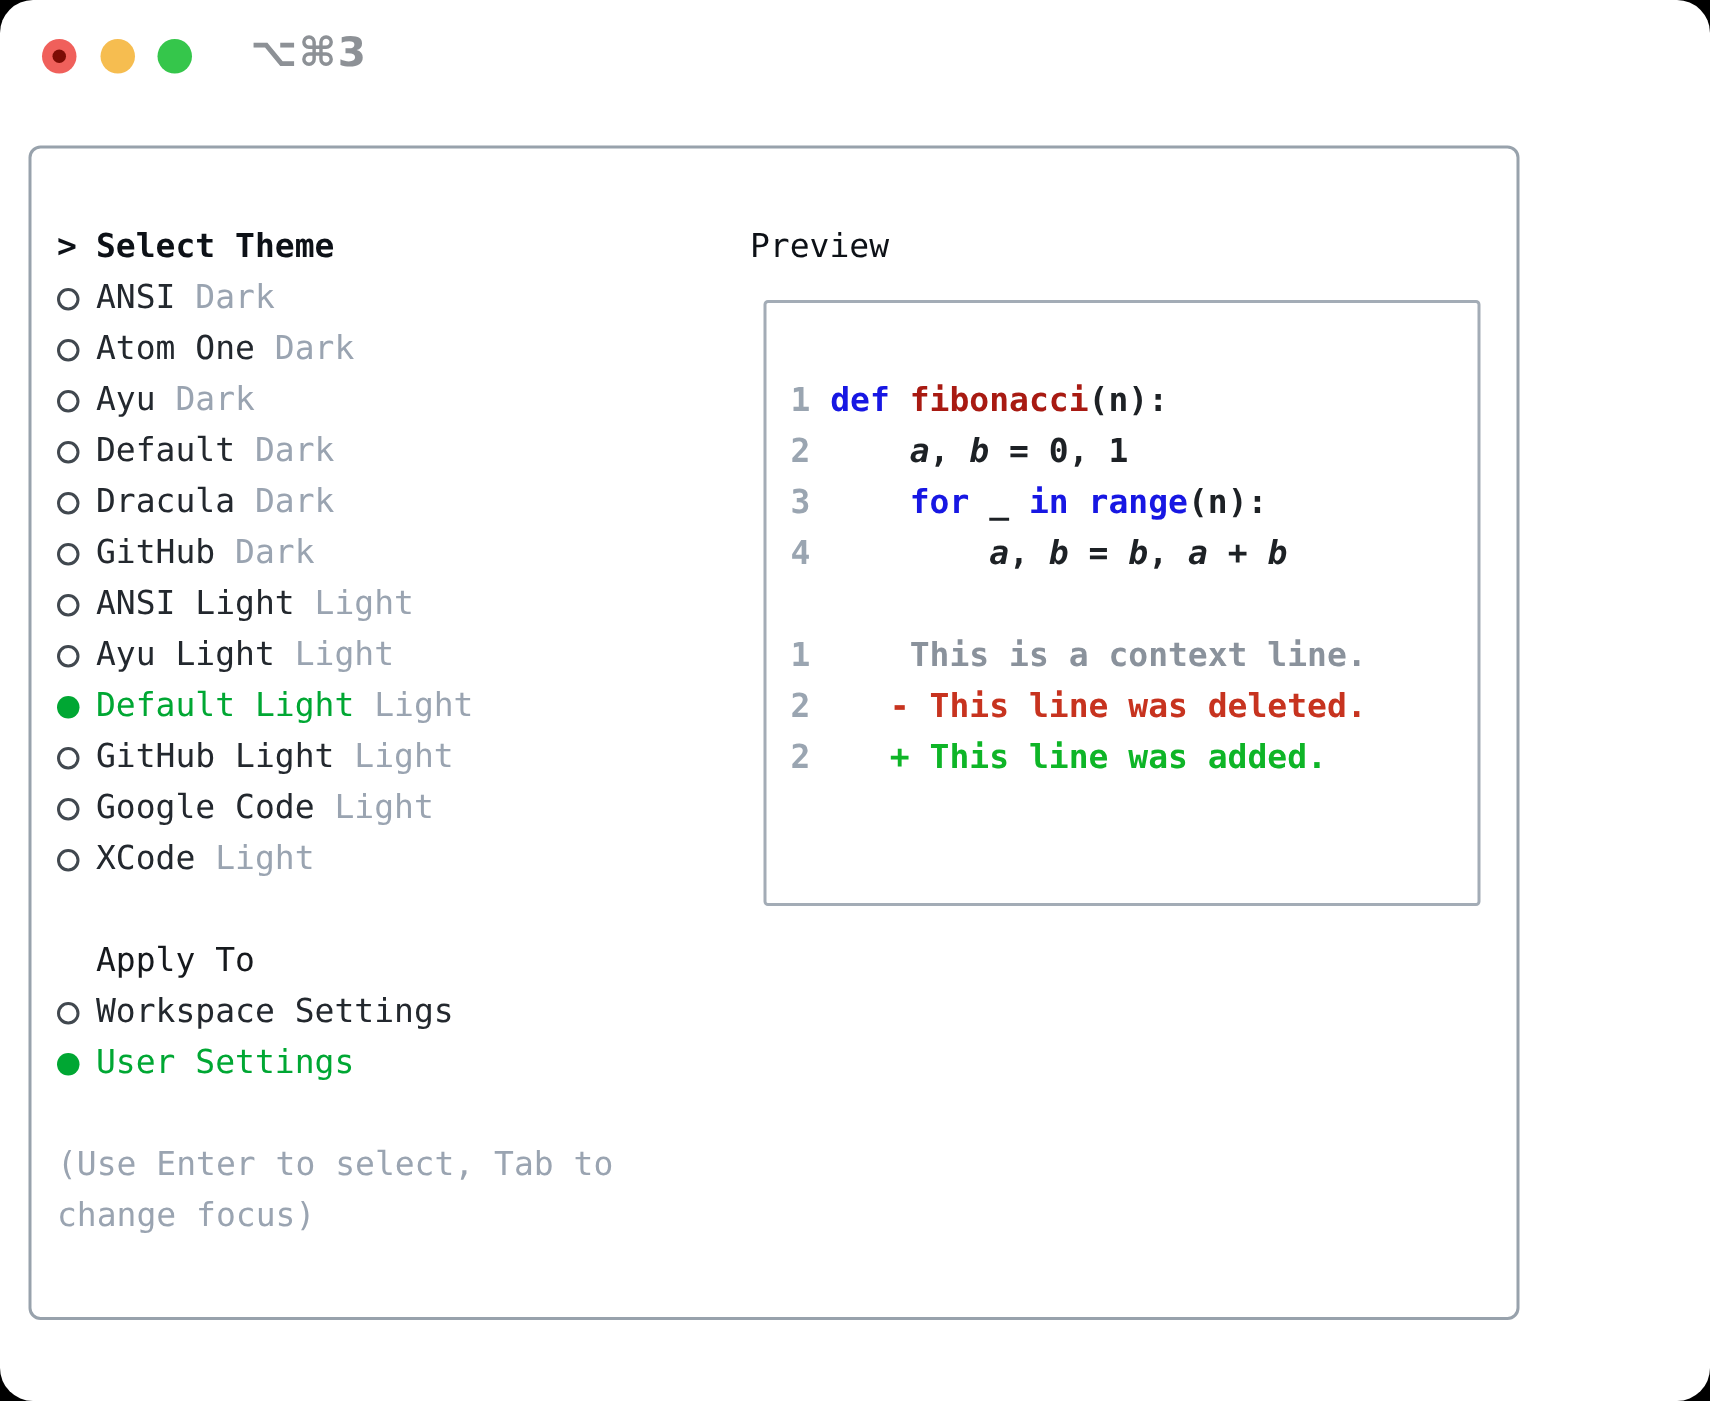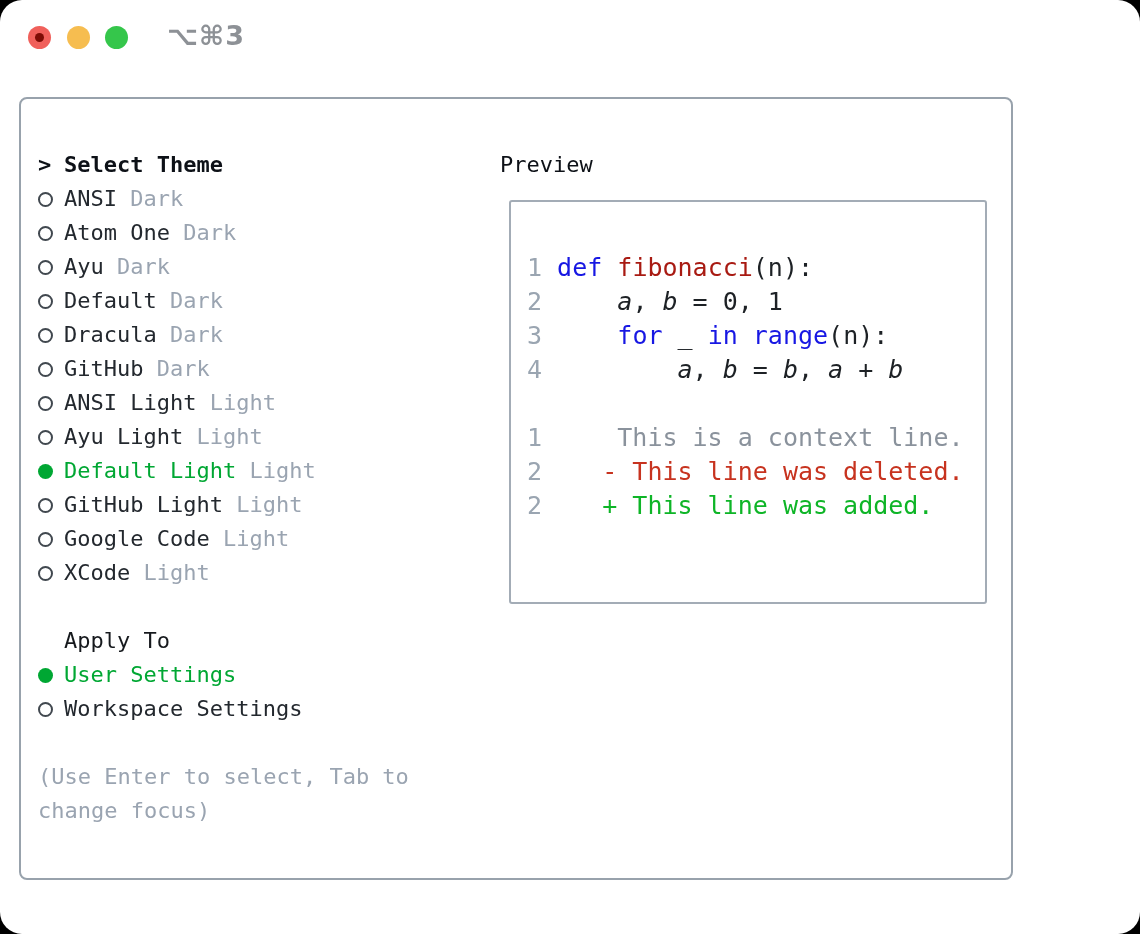--- a/index.html
+++ b/index.html
@@ -29,21 +29,21 @@
   .t-name{color:var(--text-dark);}
   .t-name.sel{color:var(--accent-green);}
   .t-variant{color:var(--muted-gray);text-align:right;}
   .section-header{color:#16191d;}
   .apply-section{margin-top:34px;}
   .help{margin-top:34px;width:420px;color:var(--muted-gray);white-space:normal;line-height:34px;}
 
   
   .preview-header{position:absolute;left:479px;top:49px;font-size:22px;line-height:34px;font-weight:normal;color:#0d1117;}
   .code-box{position:absolute;left:488px;top:101px;width:478px;height:404px;border:2px solid var(--codebox-border);border-radius:3px;box-sizing:border-box;}
-  .code-lines{position:absolute;left:16px;top:49px;font-size:25px;line-height:34px;}
+  .code-lines{position:absolute;left:16px;top:49px;font-size:22px;line-height:34px;font-weight:bold;}
   .code-line{white-space:pre;height:34px;}
   .num{color:var(--line-num-gray);}
   .kw{color:var(--keyword-blue);}
   .fn{color:var(--function-red);}
   .var{color:var(--text-code);font-style:italic;}
   .code{color:var(--text-code);}
   .ctx{color:var(--context-gray);text-align:right;}
   .del{color:var(--deleted-red);}
   .add{color:var(--added-green);}
 </style>
@@ -79,22 +79,22 @@
           <div class="row"><span class="marker"><span class="ring"></span></span><span class="t-name">GitHub Light</span><span class="t-variant"> Light</span></div>
           <div class="row"><span class="marker"><span class="ring"></span></span><span class="t-name">Google Code</span><span class="t-variant"> Light</span></div>
           <div class="row"><span class="marker"><span class="ring"></span></span><span class="t-name">XCode</span><span class="t-variant"> Light</span></div>
         </div>
 
       <div class="apply-section">
         <div class="row">
           <span class="marker"></span><span class="section-header">Apply To</span>
         </div>
         <div id="apply-list">
+            <div class="row"><span class="marker"><span class="ring"></span></span><span class="t-name">Workspace Settings</span></div>
             <div class="row"><span class="marker"><span class="dot"></span></span><span class="t-name sel">User Settings</span></div>
-            <div class="row"><span class="marker"><span class="ring"></span></span><span class="t-name">Workspace Settings</span></div>
           </div>
       </div>
 
       <div class="help">(Use Enter to select, Tab to change focus)</div>
     </div>
 
     <div class="preview-header">Preview</div>
 
     <div class="code-box">
       <div class="code-lines" id="code-lines">

